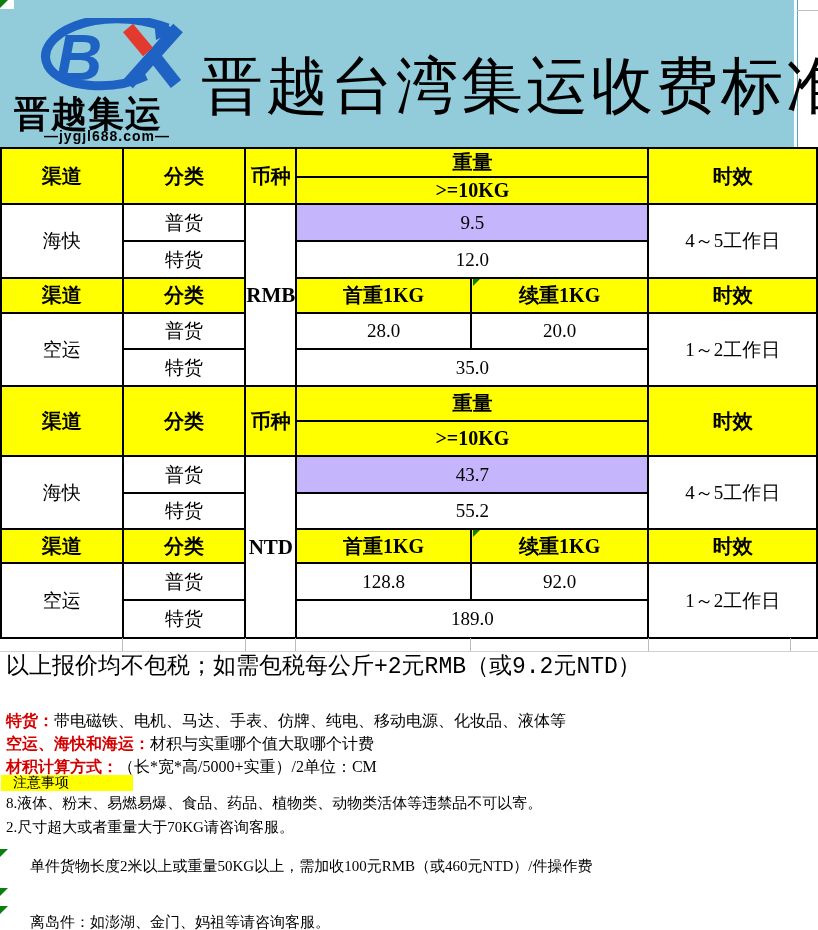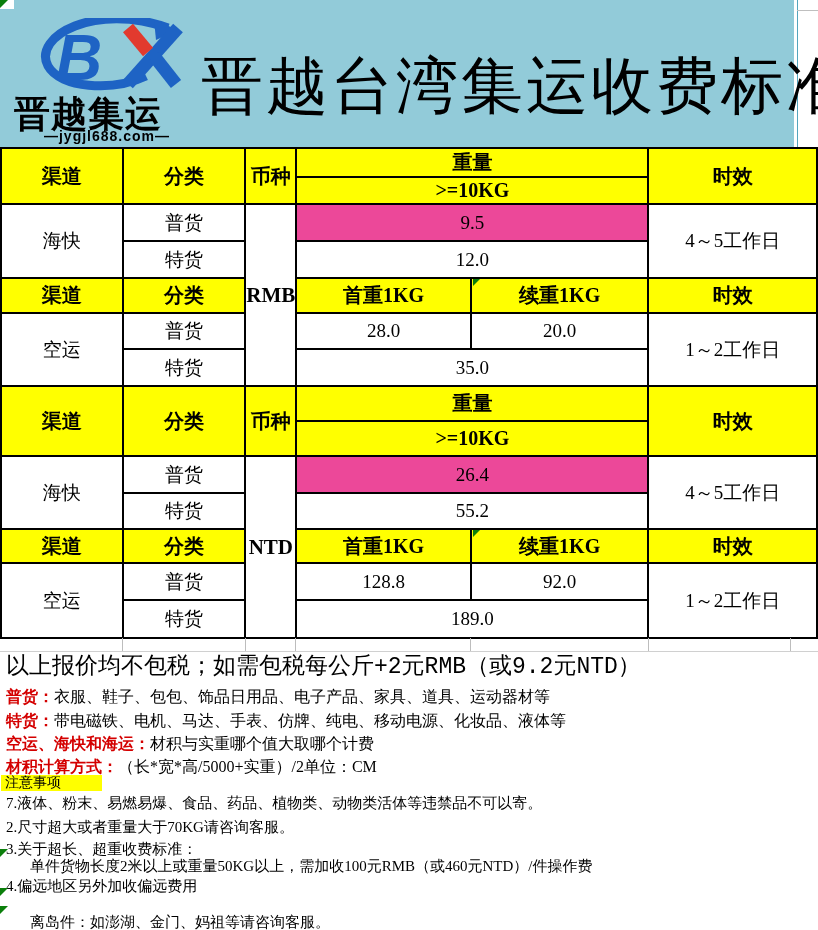--- a/index.html
+++ b/index.html
@@ -25,34 +25,34 @@
             font-size:14px; letter-spacing:1px; color:#000; }
 
   .title{ position:absolute; left:201px; top:44px; font-size:62px; font-weight:normal;
           letter-spacing:3px; color:#000; white-space:nowrap; }
 
   
   table.sheet{ position:absolute; left:0; top:147px; border-collapse:collapse; table-layout:fixed; }
   .sheet td{ border:2px solid #000; background:#fff; text-align:center; vertical-align:middle;
              font-size:19px; padding:0; overflow:hidden; }
   .sheet td.y{ background:#FFFF00; font-weight:bold; font-size:20px; }
-  .sheet td.red{ background:#ec4899; }
+  .sheet td.red{ background:#c4b5fd; }
   .sheet td.cur{ font-weight:bold; font-size:21px; }
   .sheet td.thinb{ border-bottom-width:1px; }
 
   
   .gridstub{ position:absolute; top:638px; width:1px; height:13px; background:#BDBDBD; }
   .gridstub-h{ position:absolute; top:651px; left:0; width:818px; height:1px; background:#D0D0D0; }
 
   
   .taxline{ position:absolute; left:6px; top:650px; font-size:23px; white-space:nowrap;font-family:Liberation Mono, monospace; }
   .cat{ position:absolute; left:6px; font-size:16px; white-space:nowrap; }
   .cat .lbl{ color:#D40000; font-weight:bold; }
-  .attn{ position:absolute; left:1px; top:775px; width:101px; height:16px; background:#FFFF00;
-         font-size:14px; line-height:16px; padding-left:4px; }
+  .attn{ position:absolute; left:1px; top:775px; width:132px; height:16px; background:#FFFF00;
+         font-size:14px; line-height:16px; padding-left:12px; }
   .note{ position:absolute; font-size:15px; white-space:nowrap; }
   .flag{ position:absolute; left:0; width:0; height:0; border-top:8px solid #0B7F0B; border-right:8px solid transparent; }
 </style>
 </head>
 <body>
 
 <div class="screen">
 
   <div class="band"></div>
   <div class="band-right"></div>
@@ -134,21 +134,21 @@
       <td class="y thinb" colspan="2">重量</td>
       <td class="y" rowspan="2">时效</td>
     </tr>
     <tr style="height:35px">
       <td class="y" colspan="2">&gt;=10KG</td>
     </tr>
     <tr style="height:37px">
       <td rowspan="2">海快</td>
       <td>普货</td>
       <td class="cur" rowspan="5">NTD</td>
-      <td class="red" colspan="2">26.4</td>
+      <td class="red" colspan="2">43.7</td>
       <td rowspan="2">4～5工作日</td>
     </tr>
     <tr style="height:36px">
       <td>特货</td>
       <td colspan="2">55.2</td>
     </tr>
     <tr style="height:34px">
       <td class="y">渠道</td>
       <td class="y">分类</td>
       <td class="y">首重1KG</td>
@@ -175,39 +175,34 @@
   <div class="gridstub" style="left:122px"></div>
   <div class="gridstub" style="left:245px"></div>
   <div class="gridstub" style="left:295px"></div>
   <div class="gridstub" style="left:470px"></div>
   <div class="gridstub" style="left:648px"></div>
   <div class="gridstub" style="left:790px"></div>
   <div class="gridstub-h"></div>
 
   <div class="taxline">以上报价均不包税；如需包税每公斤+2元RMB（或9.2元NTD）</div>
 
-  <div class="cat" style="top:687px">
-    <span class="lbl">普货：</span><span>衣服、鞋子、包包、饰品日用品、电子产品、家具、道具、运动器材等</span>
-  </div>
   <div class="cat" style="top:734px">
     <span class="lbl">空运、海快和海运：</span><span>材积与实重哪个值大取哪个计费</span>
   </div>
   <div class="cat" style="top:711px">
     <span class="lbl">特货：</span><span>带电磁铁、电机、马达、手表、仿牌、纯电、移动电源、化妆品、液体等</span>
   </div>
   <div class="cat" style="top:757px">
     <span class="lbl">材积计算方式：</span><span>（长*宽*高/5000+实重）/2单位：CM</span>
   </div>
 
   <div class="attn">注意事项</div>
 
-  <div class="note" style="left:6px;top:794px">7.液体、粉末、易燃易爆、食品、药品、植物类、动物类活体等违禁品不可以寄。</div>
+  <div class="note" style="left:6px;top:794px">8.液体、粉末、易燃易爆、食品、药品、植物类、动物类活体等违禁品不可以寄。</div>
   <div class="note" style="left:6px;top:818px">2.尺寸超大或者重量大于70KG请咨询客服。</div>
-  <div class="note" style="left:6px;top:840px">3.关于超长、超重收费标准：</div>
   <div class="note" style="left:30px;top:857px">单件货物长度2米以上或重量50KG以上，需加收100元RMB（或460元NTD）/件操作费</div>
-  <div class="note" style="left:6px;top:877px">4.偏远地区另外加收偏远费用</div>
   <div class="note" style="left:30px;top:913px">离岛件：如澎湖、金门、妈祖等请咨询客服。</div>
 
   <div class="flag" style="top:849px"></div>
   <div class="flag" style="top:888px"></div>
   <div class="flag" style="top:906px"></div>
 
 </div>
 
 </body></html>

